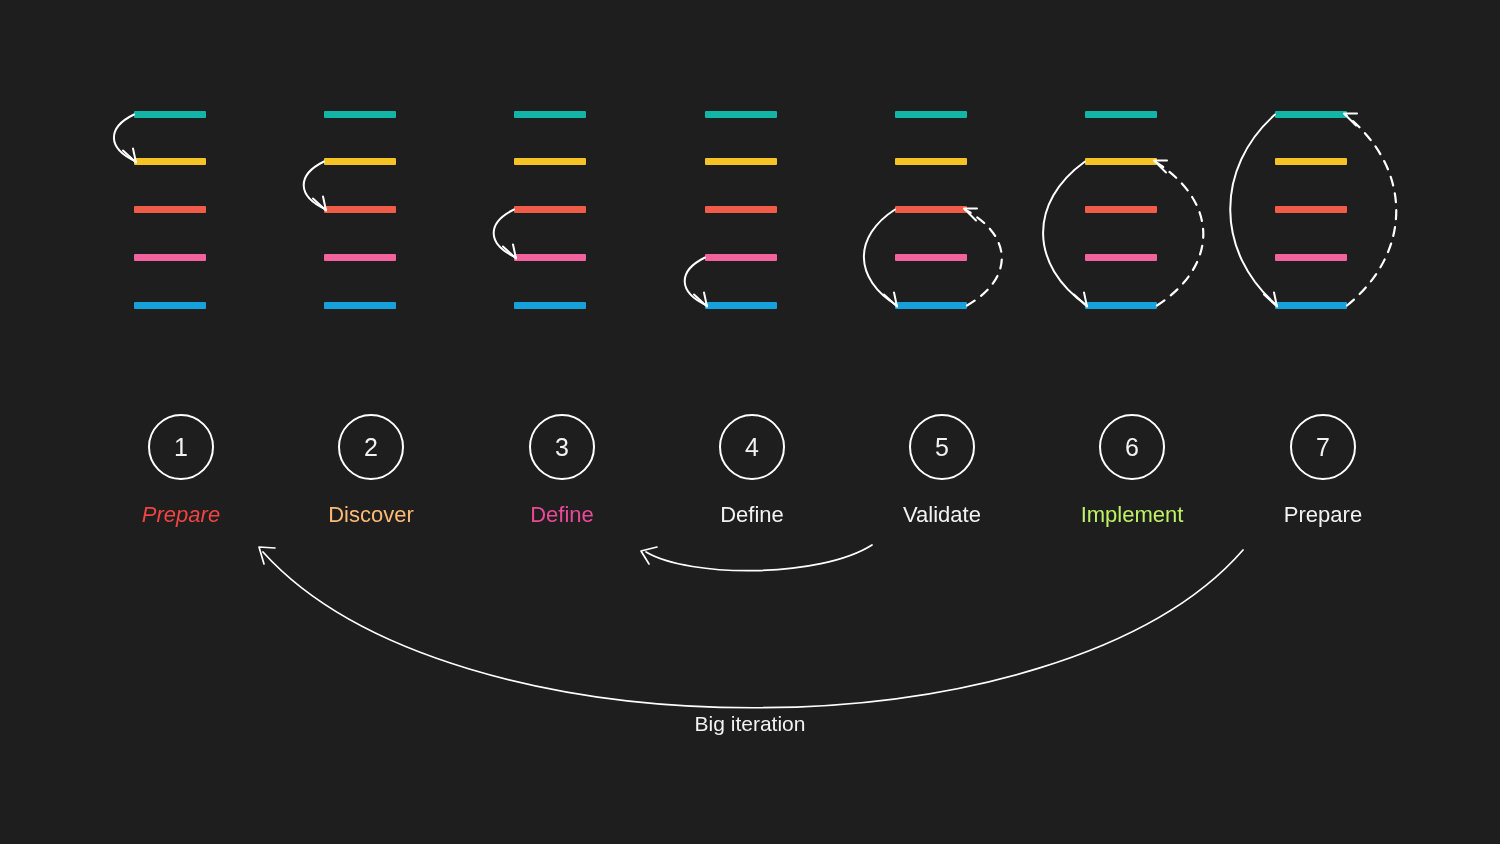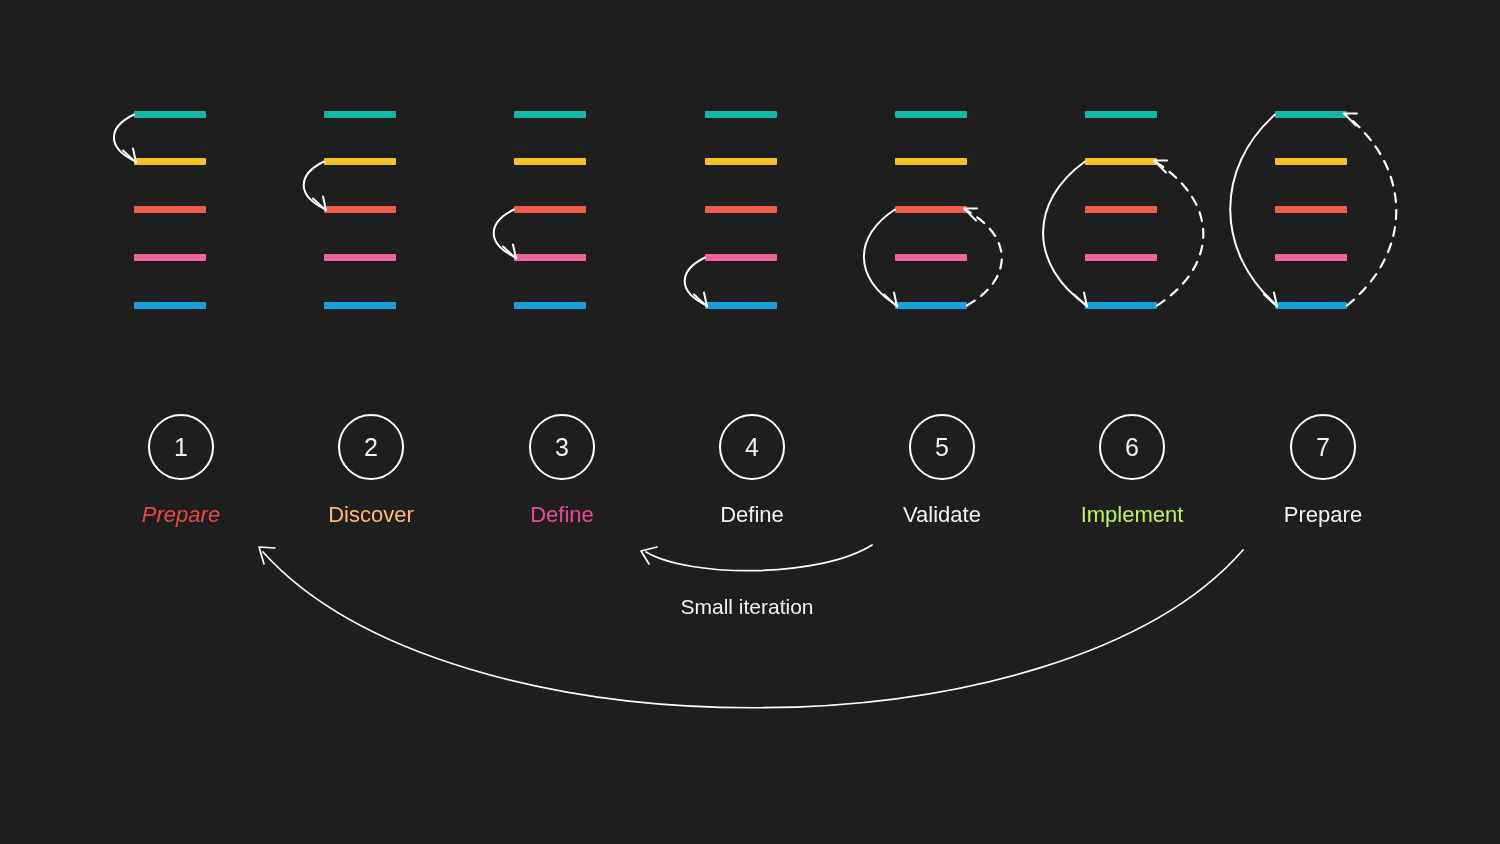--- a/index.html
+++ b/index.html
@@ -148,15 +148,15 @@
     </div>
 
   <svg class="layer" id="iter-arrows" viewBox="0 0 1500 844" preserveAspectRatio="none">
     <path id="arc-small" d="M 872 545 C 820 578 690 578 646 552" fill="none" stroke="#ffffff" stroke-width="1.7" stroke-linecap="round"></path>
     <path id="arc-small-head" d="M 657 547 L 641 551 L 649 564" fill="none" stroke="#ffffff" stroke-width="1.7" stroke-linecap="round" stroke-linejoin="round"></path>
 
     <path id="arc-big" d="M 1243 550 C 1060 760 450 760 263 552" fill="none" stroke="#ffffff" stroke-width="1.7" stroke-linecap="round"></path>
     <path id="arc-big-head" d="M 275 548 L 259 547 L 264 564" fill="none" stroke="#ffffff" stroke-width="1.7" stroke-linecap="round" stroke-linejoin="round"></path>
   </svg>
 
-  <div class="iter-caption" id="cap-small" style="left: 597px; top: 595px; width: 300px; color: rgb(242, 242, 242);">Small iteration</div>
+  <div class="iter-caption" id="cap-big" style="left: 600px; top: 712px; width: 300px; color: rgb(242, 242, 242);">Big iteration</div>
 
 </div>
 
 </body></html>

